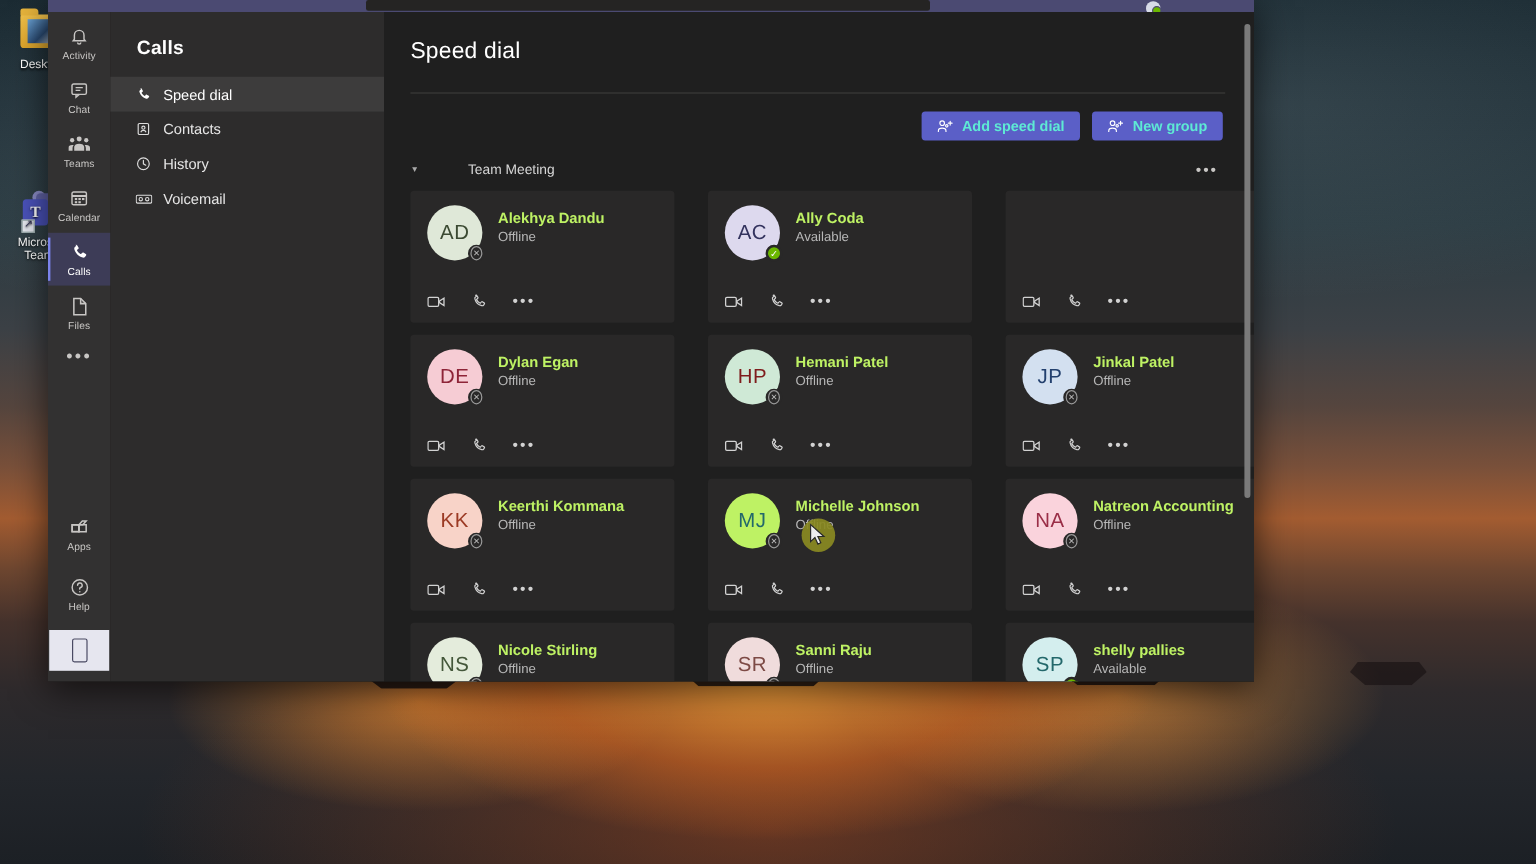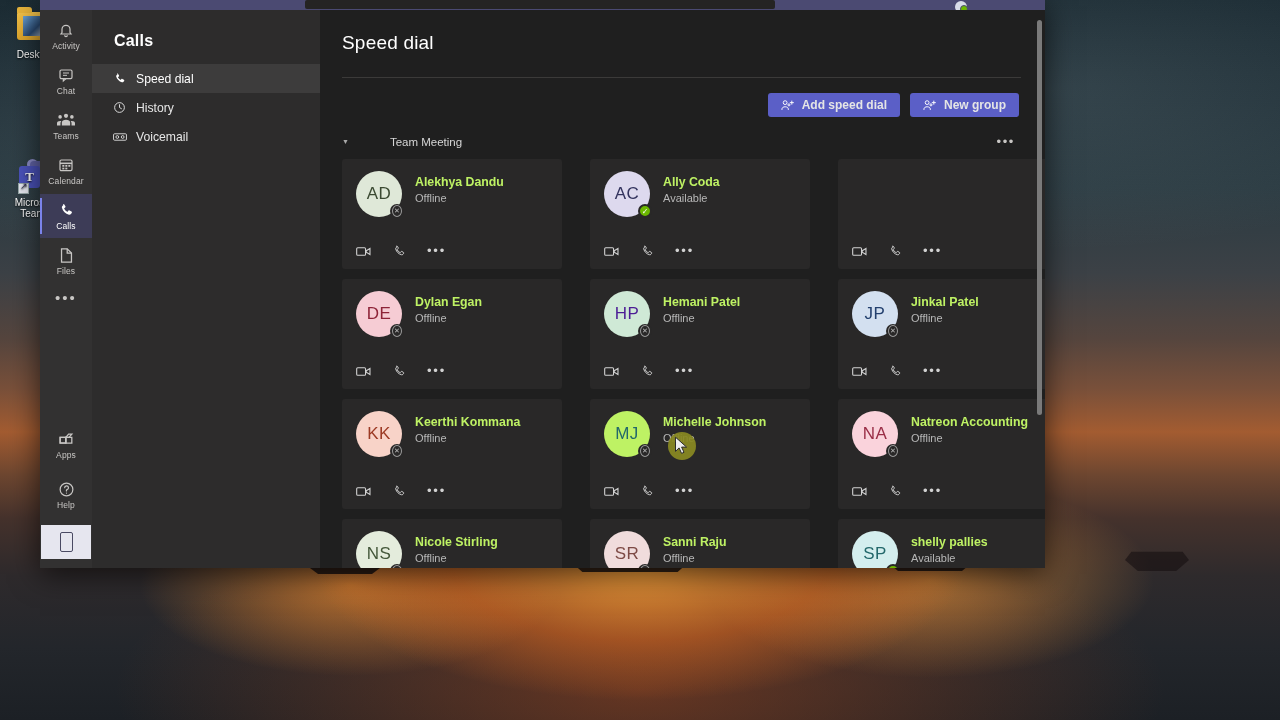--- a/index.html
+++ b/index.html
@@ -161,21 +161,21 @@
 
   
   #main {
     flex:1 1 auto; background:#1f1f1f; position:relative; overflow:hidden;
   }
   #main-head { padding:22px 24px 0 22px; }
   #page-title { color:#fff; font-size:19px; font-weight:400; letter-spacing:.2px; }
   #head-rule { height:1px; background:#3b3a39; margin-top:23px; }
   #btn-row { display:flex; justify-content:flex-end; gap:10px; margin-top:15px; padding-right:2px; }
   .pbtn {
-    background:#5b5fc7; color:#e5e5e5; height:24px; border-radius:3px;
+    background:#5b5fc7; color:#5eead4; height:24px; border-radius:3px;
     display:flex; align-items:center; gap:7px; padding:0 13px;
     font-size:12px; font-weight:bold; cursor:pointer; white-space:nowrap;
   }
   #group-head {
     display:flex; align-items:center; margin-top:17px; padding-right:6px;gap:35px;
   }
   .caret { color:#a9a9a9; font-size:7px; margin-right:6px; }
   #group-name { color:#d6d6d6; font-size:11.5px; }
   #group-more { margin-left:auto; color:#c8c6c4; font-size:13px; letter-spacing:1.6px; cursor:pointer; }
 
@@ -386,20 +386,30 @@
 
       <div class="nav-item active">
         <span class="nav-ico">
           <svg width="13" height="13" viewBox="0 0 24 24" fill="#ffffff">
             <path d="M7.4 3.2c.7-.5 1.6-.3 2 .4l1.7 2.9c.4.6.2 1.4-.4 1.8l-1.2.9c-.3.2-.4.6-.2 1 .9 1.8 2.5 3.4 4.3 4.3.4.2.8.1 1-.2l.9-1.2c.4-.6 1.2-.8 1.8-.4l2.9 1.7c.7.4.9 1.3.4 2l-1.2 1.6c-.7.9-1.9 1.3-3 1-5-1.3-9.2-5.5-10.5-10.5-.3-1.1.1-2.3 1-3l1.5-1.3z"></path>
           </svg>
         </span>
         <span>Speed dial</span>
       </div>
 
+      <div class="nav-item">
+        <span class="nav-ico">
+          <svg width="13" height="13" viewBox="0 0 24 24" fill="none" stroke="#dcdcdc" stroke-width="1.8">
+            <rect x="4" y="3.5" width="16" height="17" rx="2"></rect>
+            <circle cx="12" cy="10" r="2.4"></circle>
+              <path d="M8 17c.6-1.9 2.1-2.9 4-2.9s3.4 1 4 2.9"></path>
+          </svg>
+        </span>
+        <span>Contacts</span>
+      </div>
 
       <div class="nav-item">
         <span class="nav-ico">
           <svg width="13" height="13" viewBox="0 0 24 24" fill="none" stroke="#dcdcdc" stroke-width="1.8">
             <circle cx="12" cy="12" r="9"></circle>
               <path d="M12 6.8V12l3.6 2.2" stroke-linecap="round"></path>
           </svg>
         </span>
         <span>History</span>
       </div>
@@ -549,21 +559,21 @@
                 <svg width="14" height="14" viewBox="0 0 24 24" fill="none" stroke="#d2d2d2" stroke-width="1.7">
                   <path d="M7.6 3.6c.5-.4 1.3-.2 1.6.4l1.5 2.6c.3.5.2 1.2-.3 1.5l-1.2.9c-.3.2-.4.7-.2 1.1 1 1.9 2.6 3.5 4.5 4.5.4.2.9.1 1.1-.2l.9-1.2c.3-.5 1-.6 1.5-.3l2.6 1.5c.6.3.8 1.1.4 1.6l-1.1 1.5c-.6.8-1.7 1.2-2.7.9-4.7-1.2-8.6-5.1-9.8-9.8-.3-1 .1-2.1.9-2.7l1.3-1.1z"></path>
                 </svg>
               </span>
               <span class="act dots">•••</span>
             </div>
           </div>
           <div class="card">
             <div class="card-top">
               <div class="avatar-wrap">
-                <div class="avatar" style="background:#cfe9d6;color:#4c1d95">HP</div>
+                <div class="avatar" style="background:#cfe9d6;color:#7f1d1d">HP</div>
                 <span class="presence offline">
                   <i>✕</i>
                 </span>
               </div>
               <div>
                 <div class="card-name">Hemani Patel</div>
                 <div class="card-status">Offline</div>
               </div>
             </div>
             <div class="card-actions">

